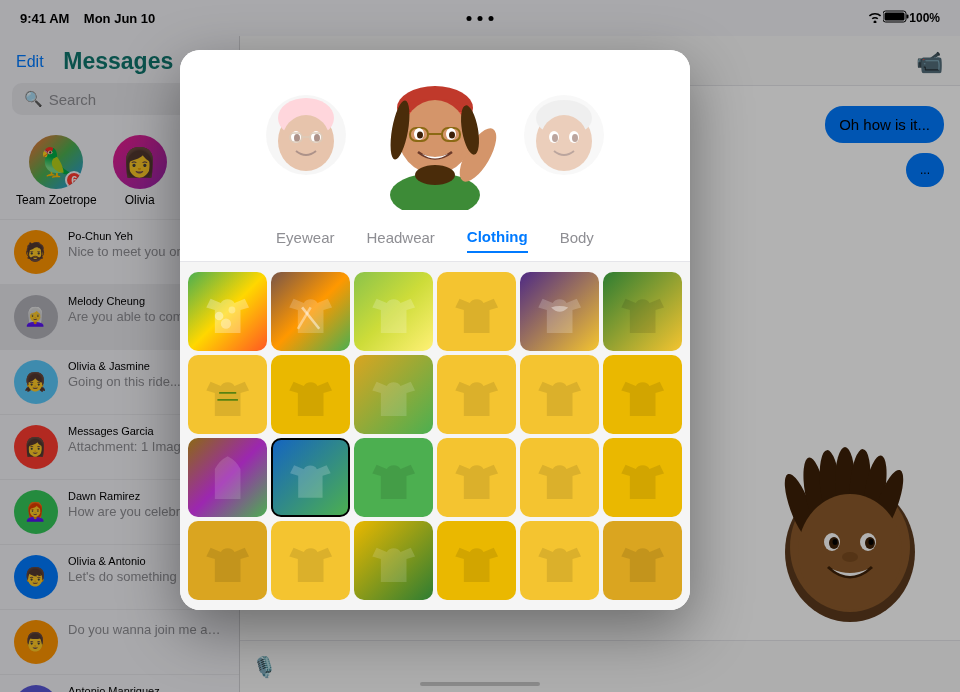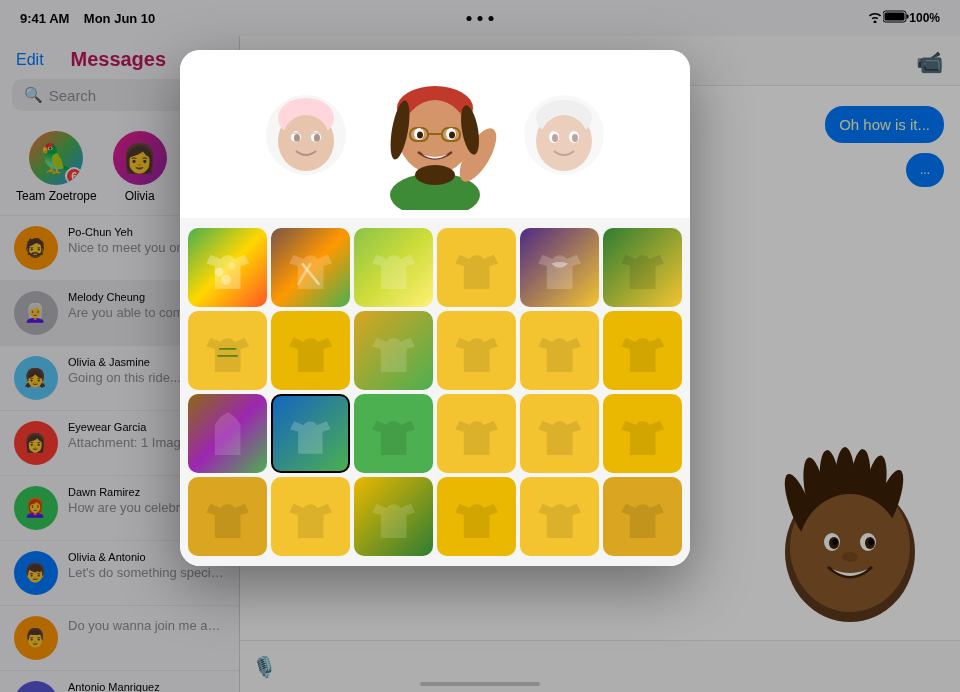--- a/index.html
+++ b/index.html
@@ -61,23 +61,23 @@
       padding: 12px 16px 8px;
       display: flex;
       align-items: center;
       justify-content: space-between;
     }
     .sidebar-edit {
       color: #007aff;
       font-size: 16px;
     }
     .sidebar-title {
-      font-size: 20px;
+      font-size: 23px;
       font-weight: 700;
-      color: #be185d;
+      color: #0f766e;
     }
     .sidebar-search {
       margin: 0 12px 10px;
       background: #e5e5ea;
       border-radius: 10px;
       padding: 7px 12px;
       display: flex;
       align-items: center;
       gap: 6px;
       color: #8e8e93;
@@ -200,21 +200,21 @@
       gap: 10px;
     }
     .msg-bubble {
       max-width: 60%;
       padding: 10px 14px;
       border-radius: 18px;
       font-size: 15px;
     }
     .msg-bubble.outgoing {
       background: #007aff;
-      color: #fef9c3;
+      color: #000000;
       align-self: flex-end;
     }
 
     .modal-top-bar {
       display: flex;
       align-items: center;
       justify-content: space-between;
       padding: 14px 20px 10px;
       background: #fff;
     }
@@ -488,21 +488,21 @@
         <div class="conv-content">
           <div class="conv-name">Olivia &amp; Jasmine</div>
           <div class="conv-preview">Going on this ride... if you come too you're welcome</div>
         </div>
       </div>
       <div class="conversation-item">
         <div class="conv-avatar avatar-color-4">
             <span>👩</span>
           </div>
         <div class="conv-content">
-          <div class="conv-name">Eyewear Garcia</div>
+          <div class="conv-name">Messages Garcia</div>
           <div class="conv-preview">Attachment: 1 Image</div>
         </div>
       </div>
       <div class="conversation-item">
         <div class="conv-avatar avatar-color-5">
             <span>👩‍🦰</span>
           </div>
         <div class="conv-content">
           <div class="conv-name">Dawn Ramirez</div>
           <div class="conv-preview">How are you celebrating y... big day?</div>
@@ -646,20 +646,26 @@
           <ellipse cx="37" cy="48" rx="24" ry="26" fill="#d4956a"></ellipse>
           <ellipse cx="27" cy="44" rx="5" ry="6" fill="#fff"></ellipse>
           <ellipse cx="47" cy="44" rx="5" ry="6" fill="#fff"></ellipse>
           <ellipse cx="28" cy="45" rx="3" ry="4" fill="#6b3a2a"></ellipse>
           <ellipse cx="48" cy="45" rx="3" ry="4" fill="#6b3a2a"></ellipse>
           <path d="M27 58 Q37 66 47 58" stroke="#6b3a2a" stroke-width="2" fill="none"></path>
         </svg>
       </div>
     </div>
 
+    <div class="category-tabs">
+      <span class="cat-tab">Eyewear</span>
+      <span class="cat-tab">Headwear</span>
+      <span class="cat-tab active">Clothing</span>
+      <span class="cat-tab">Body</span>
+    </div>
 
     <div class="clothing-grid">
 
       <div class="clothing-item">
         <svg viewBox="0 0 60 60" class="shirt-shape">
             <path d="M10 15 L5 25 L15 28 L15 55 L45 55 L45 28 L55 25 L50 15 L38 20 C36 14 24 14 22 20 Z" fill="rgba(255,255,255,0.3)"></path>
             <circle cx="20" cy="35" r="5" fill="rgba(255,255,255,0.4)"></circle>
             <circle cx="35" cy="28" r="4" fill="rgba(255,255,255,0.3)"></circle>
             <circle cx="28" cy="44" r="6" fill="rgba(255,255,255,0.35)"></circle>
           </svg>

